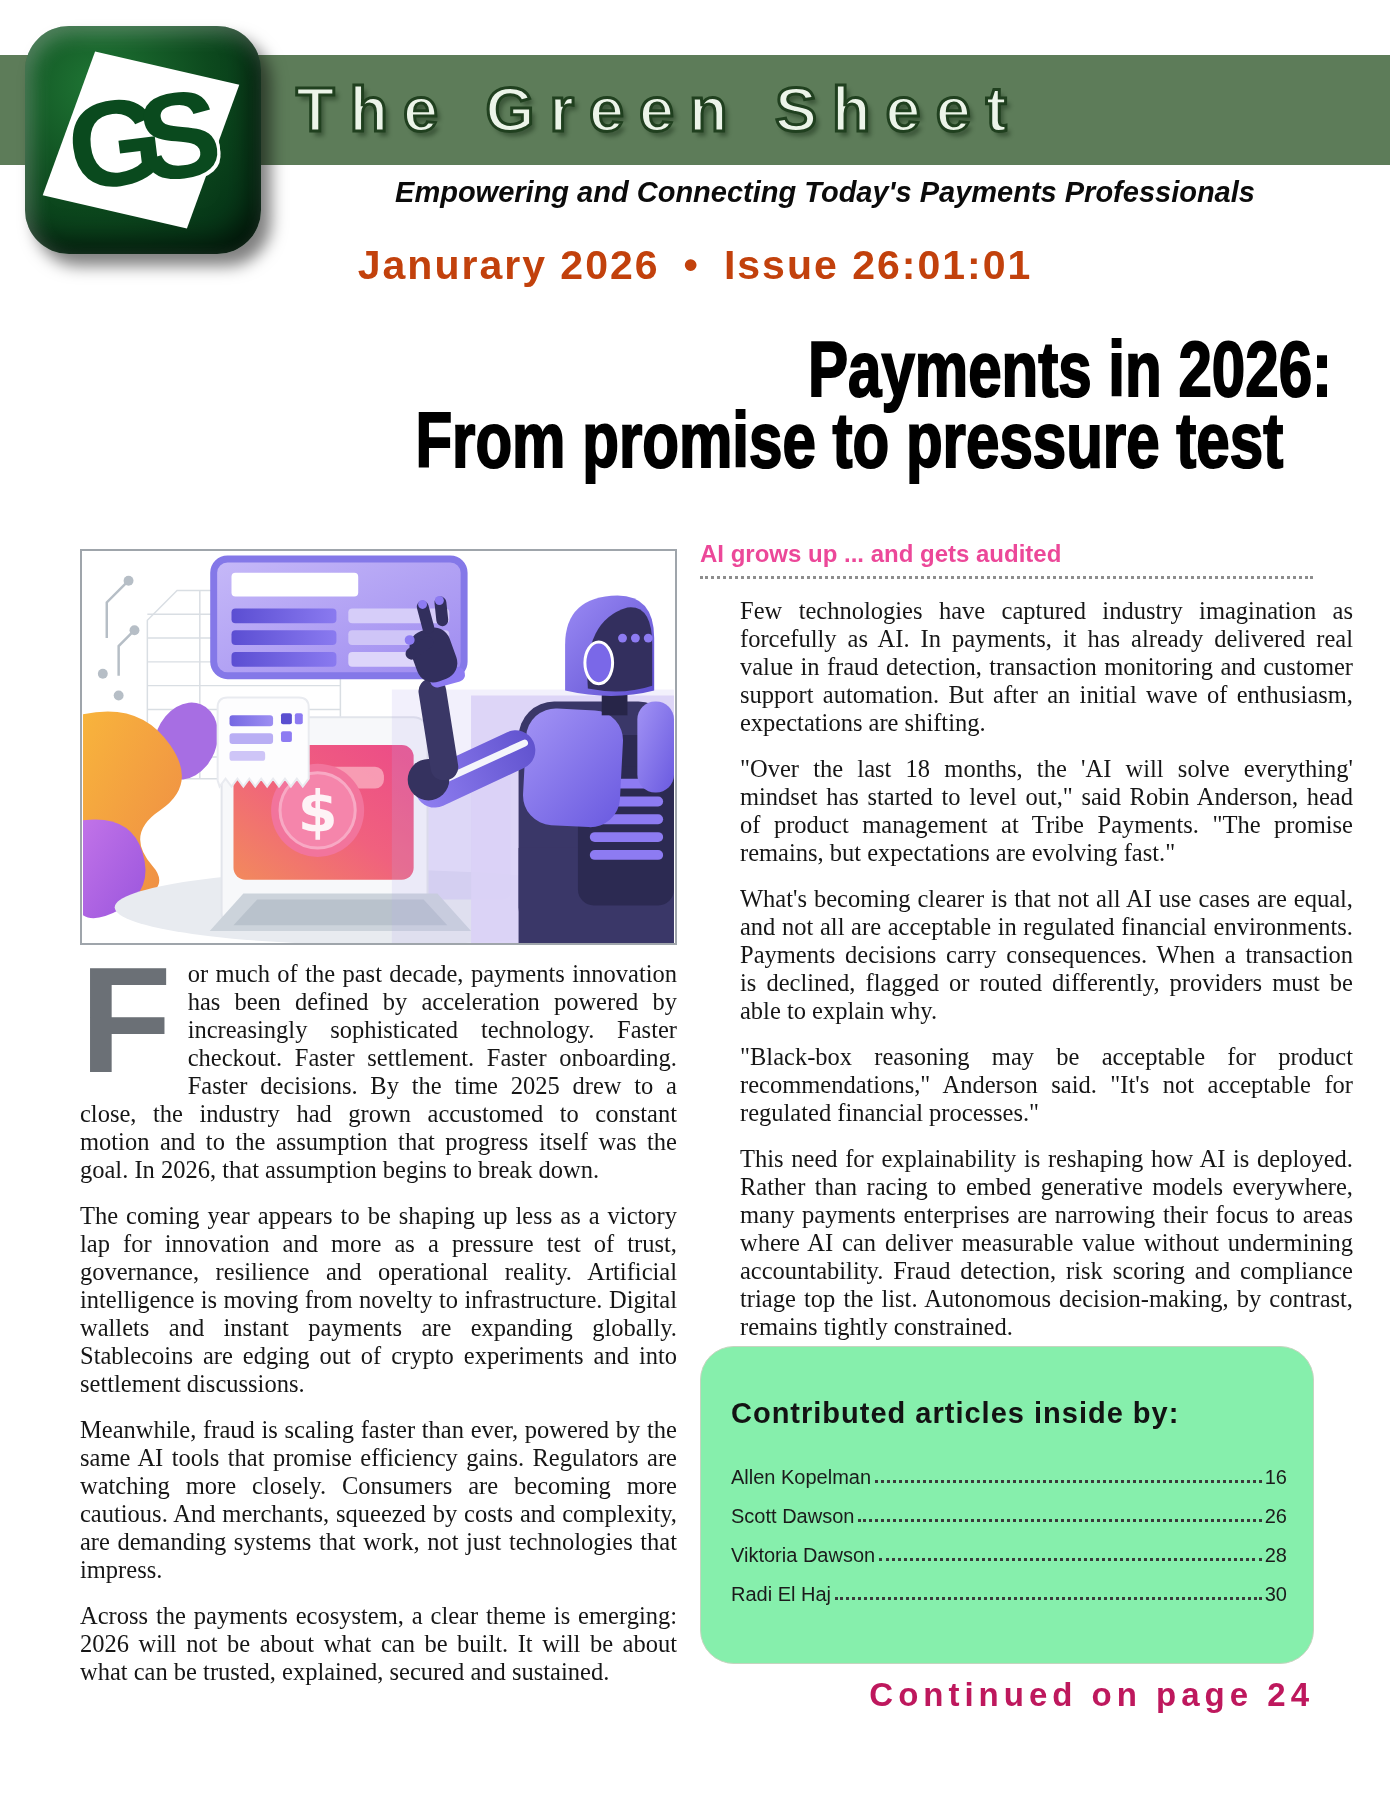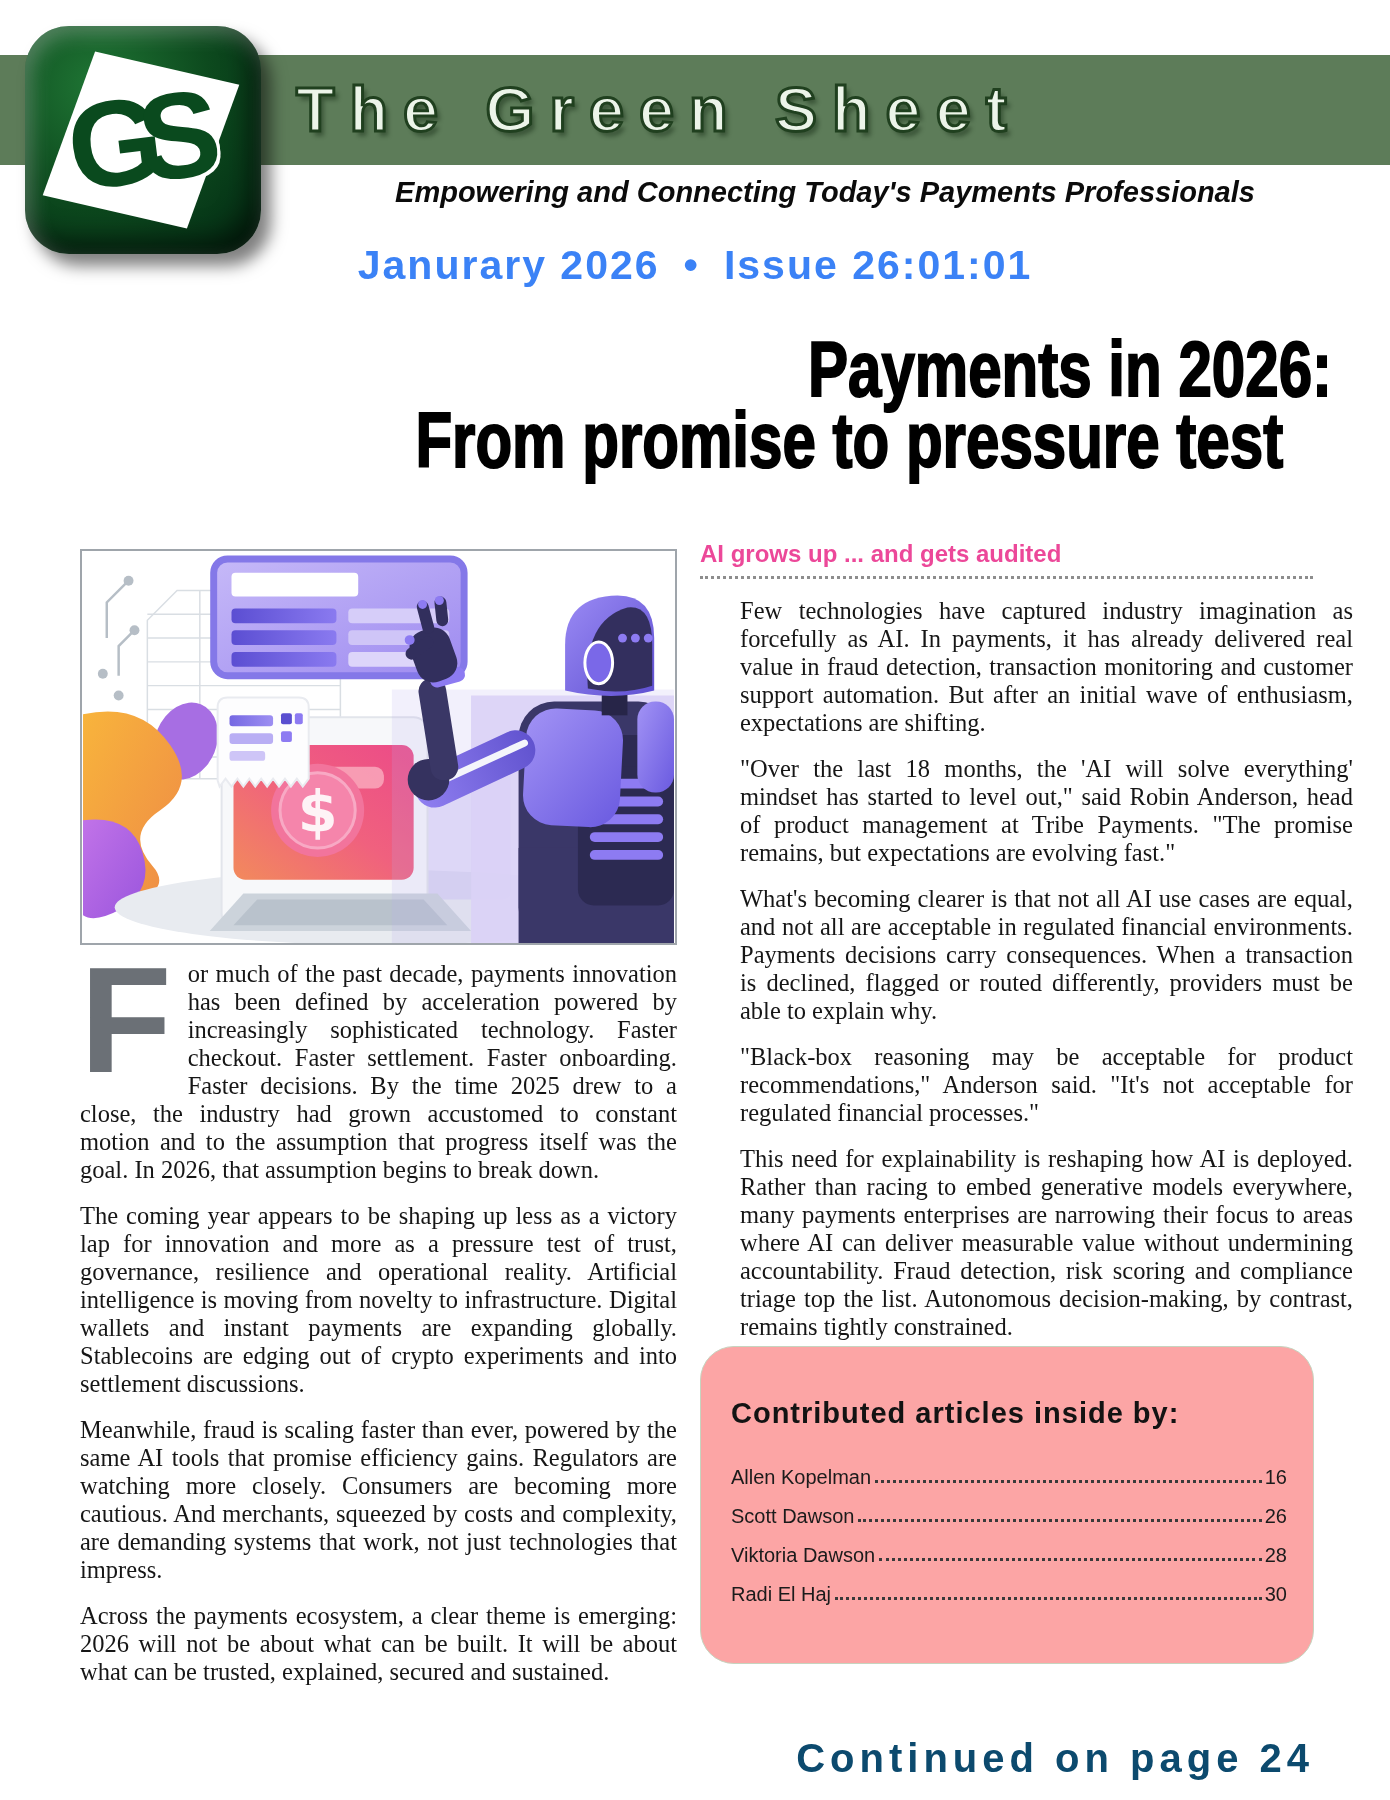--- a/index.html
+++ b/index.html
@@ -40,21 +40,21 @@
       3px 3px 0 #fff,-3px -3px 0 #fff,3px -3px 0 #fff,-3px 3px 0 #fff;
   }
   .tagline {
     position:absolute; left:280px; top:176px; width:1090px; text-align:center;
     font-family:"Liberation Sans", sans-serif; font-weight:bold; font-style:italic;
     font-size:29px; color:#0b0b0b;
   }
   .issue-line {
     position:absolute; left:0; top:242px; width:1390px; text-align:center;
     font-family:"Liberation Sans", sans-serif; font-weight:bold;
-    font-size:41px; letter-spacing:2px; color:#3b82f6; white-space:nowrap;
+    font-size:41px; letter-spacing:2px; color:#c2410c; white-space:nowrap;
   }
   .issue-line .sep { margin:0 24px; }
   .headline {
     position:absolute; left:16px; top:334px; width:1390px; text-align:right; color:#000;
     font-family:"Liberation Sans", sans-serif; font-weight:bold;
   }
   .hl-line {
     display:inline-block; font-size:77px; line-height:71px;
     transform:scaleX(0.78); transform-origin:center;
     -webkit-text-stroke:2px #000; white-space:nowrap;
@@ -80,36 +80,36 @@
     font-family:"Liberation Sans", sans-serif; font-weight:bold;
     font-size:24px; color:#ec4899;
   }
   .sec-rule {
     position:absolute; left:700px; top:560px; width:613px; height:16px;
     border-bottom:3px dotted #8d8d8d;
   }
   
   .contrib {
     position:absolute; left:700px; top:1346px; width:614px; height:318px;
-    box-sizing:border-box; background:#fca5a5; border:1px solid #c6d4bf;
+    box-sizing:border-box; background:#86efac; border:1px solid #c6d4bf;
     border-radius:34px; padding:50px 26px 0 30px;
   }
   .contrib-head {
     font-family:"Liberation Sans", sans-serif; font-weight:bold;
     font-size:29px; letter-spacing:1px; color:#131313; margin:0 0 36px 0;
   }
   .contrib-row {
     display:flex; align-items:flex-end; margin-bottom:16px;
     font-family:"Liberation Sans", sans-serif; font-size:20px; color:#1b1b1b;
   }
   .leader { flex:1; border-bottom:3px dotted #3a3a3a; margin:0 3px 6px 4px; }
   .continued {
-    position:absolute; left:700px; top:1736px; width:614px; text-align:right;
-    font-family:"Liberation Sans", sans-serif; font-weight:bold;
-    font-size:40px; letter-spacing:5px; color:#0c4a6e; white-space:nowrap;
+    position:absolute; left:700px; top:1676px; width:614px; text-align:right;
+    font-family:"Liberation Sans", sans-serif; font-weight:bold;
+    font-size:33px; letter-spacing:5px; color:#be185d; white-space:nowrap;
   }
 </style>
 </head>
 <body>
 
 <div class="page">
 
   <div class="banner"></div>
   <div class="banner-title">The Green Sheet</div>
   <div class="logo">

